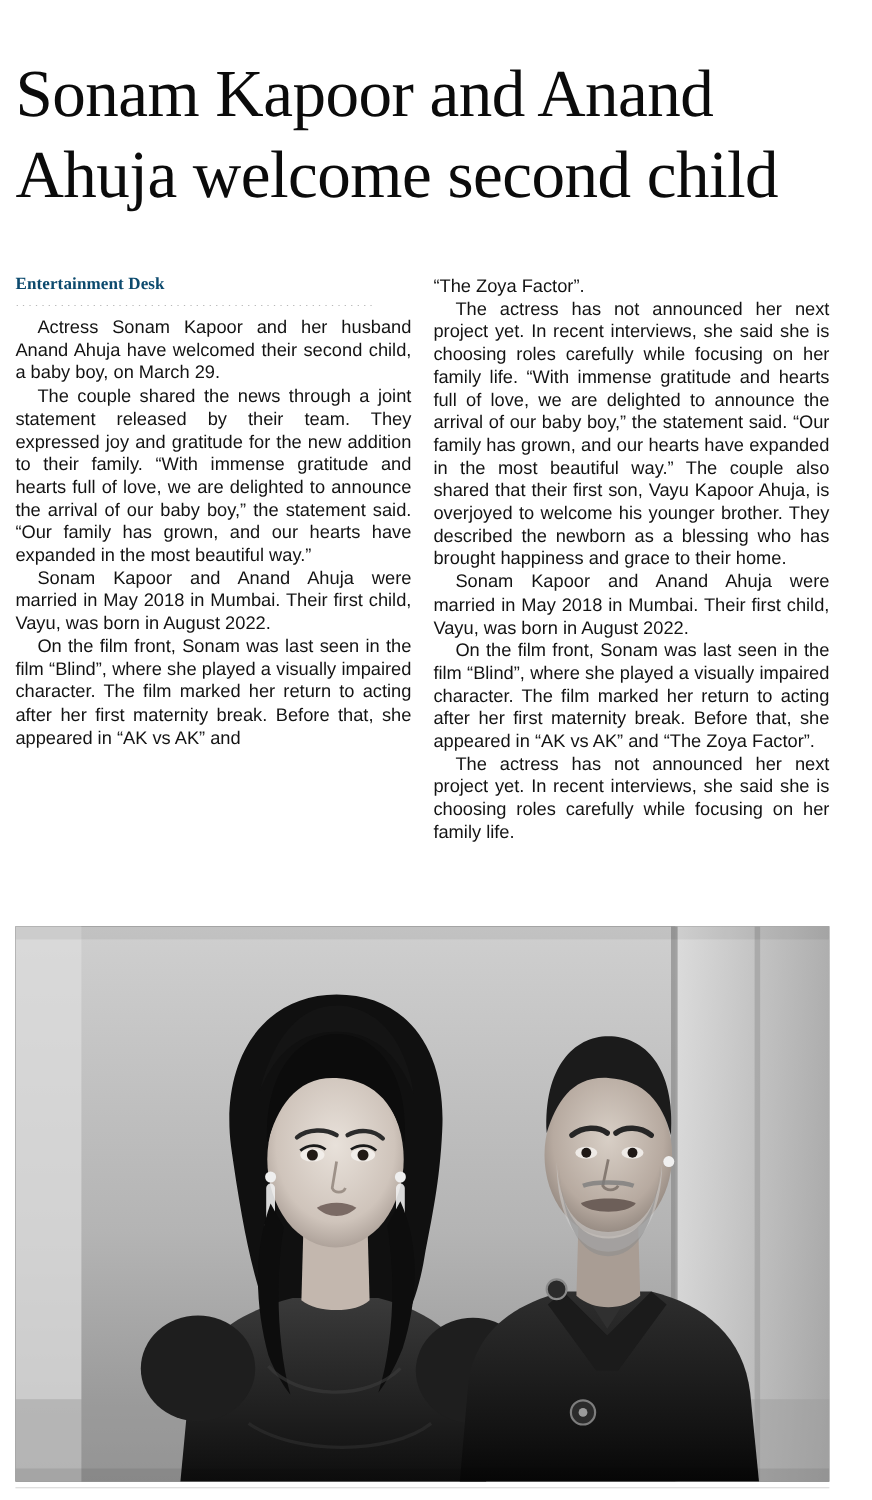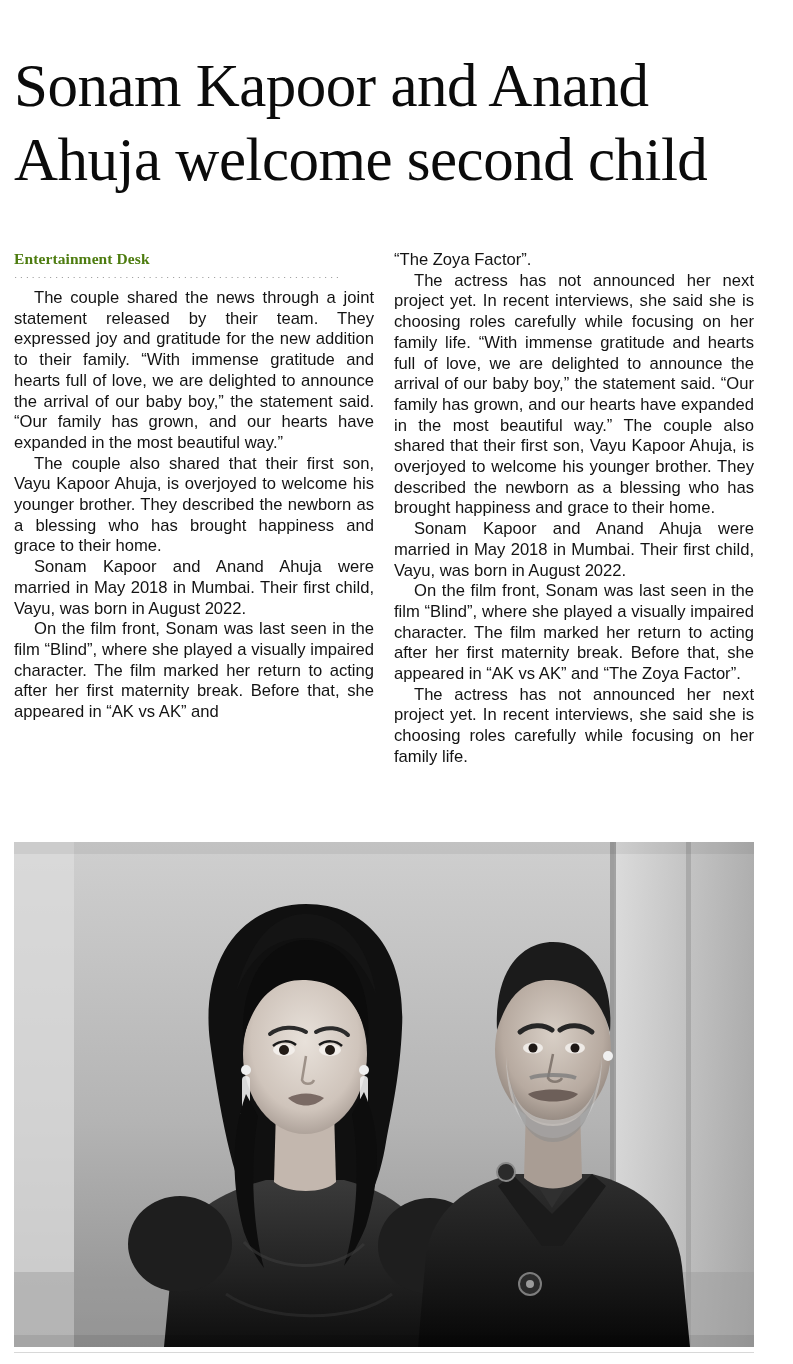--- a/index.html
+++ b/index.html
@@ -38,21 +38,21 @@
     position: absolute;
     left: 14px;
     top: 250px;
     width: 360px;
   }
   .byline {
     font-family: "Liberation Serif", serif;
     font-weight: bold;
     font-size: 15.5px;
     line-height: 18px;
-    color: #4d7c0f;
+    color: #0c4a6e;
     letter-spacing: 0.1px;
   }
   .dotrule {
     margin-top: 3px;
     width: 360px;
     height: 7px;
     overflow: hidden;
     font-size: 13px;
     line-height: 7px;
     letter-spacing: 2.6px;
@@ -119,22 +119,22 @@
 
   <h1 class="headline">Sonam Kapoor and Anand Ahuja welcome second child</h1>
 
   <div class="byline-col">
     <div class="byline">Entertainment Desk</div>
     <div class="dotrule">........................................................</div>
   </div>
 
   <div class="columns">
     <div class="col col-left">
+      <p class="indent">Actress Sonam Kapoor and her husband Anand Ahuja have welcomed their second child, a baby boy, on March 29.</p>
       <p class="indent">The couple shared the news through a joint statement released by their team. They expressed joy and gratitude for the new addition to their family. “With immense gratitude and hearts full of love, we are delighted to announce the arrival of our baby boy,” the statement said. “Our family has grown, and our hearts have expanded in the most beautiful way.”</p>
-      <p class="indent">The couple also shared that their first son, Vayu Kapoor Ahuja, is overjoyed to welcome his younger brother. They described the newborn as a blessing who has brought happiness and grace to their home.</p>
       <p class="indent">Sonam Kapoor and Anand Ahuja were married in May 2018 in Mumbai. Their first child, Vayu, was born in August 2022.</p>
       <p class="indent">On the film front, Sonam was last seen in the film “Blind”, where she played a visually impaired character. The film marked her return to acting after her first maternity break. Before that, she appeared in “AK vs AK” and</p>
     </div>
     <div class="col col-right">
       <p>“The Zoya Factor”.</p>
       <p class="indent">The actress has not announced her next project yet. In recent interviews, she said she is choosing roles carefully while focusing on her family life. “With immense gratitude and hearts full of love, we are delighted to announce the arrival of our baby boy,” the statement said. “Our family has grown, and our hearts have expanded in the most beautiful way.” The couple also shared that their first son, Vayu Kapoor Ahuja, is overjoyed to welcome his younger brother. They described the newborn as a blessing who has brought happiness and grace to their home.</p>
       <p class="indent">Sonam Kapoor and Anand Ahuja were married in May 2018 in Mumbai. Their first child, Vayu, was born in August 2022.</p>
       <p class="indent">On the film front, Sonam was last seen in the film “Blind”, where she played a visually impaired character. The film marked her return to acting after her first maternity break. Before that, she appeared in “AK vs AK” and “The Zoya Factor”.</p>
       <p class="indent">The actress has not announced her next project yet. In recent interviews, she said she is choosing roles carefully while focusing on her family life.</p>
     </div>

